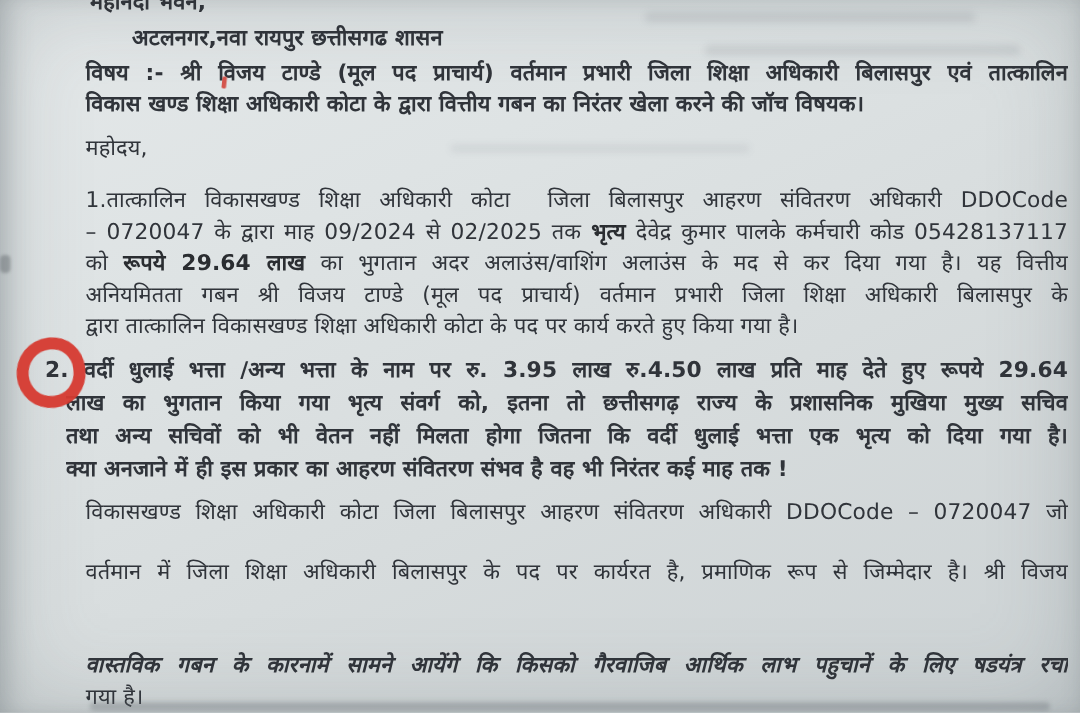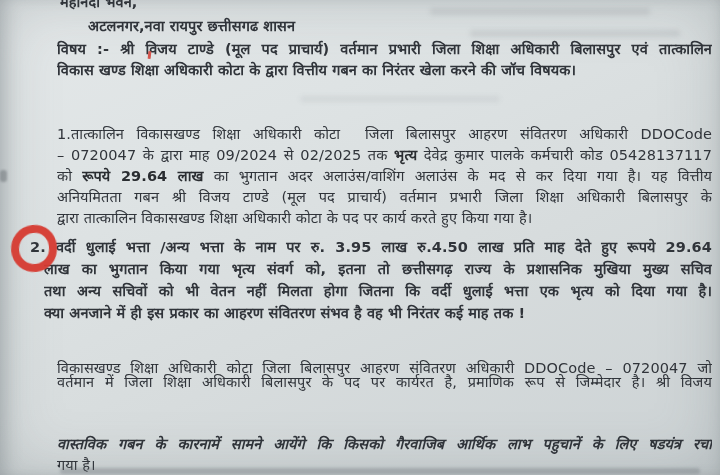--- a/index.html
+++ b/index.html
@@ -39,34 +39,35 @@
 
 <div class="photo">
 
   <div class="line w6" style="top:-8px;left:60px;width:300px;">महानदी भवन,</div>
   <div class="line w6" style="top:16px;left:62px;width:420px;margin-left:26px;">अटलनगर,नवा रायपुर छत्तीसगढ शासन</div>
 
   <div class="line w7 j" style="top:39px;left:57px;width:655px;">विषय :- श्री विजय टाण्डे (मूल पद प्राचार्य) वर्तमान प्रभारी जिला शिक्षा अधिकारी बिलासपुर एवं तात्कालिन</div>
   <div class="line w7" style="top:60px;left:57px;width:655px;">विकास खण्ड शिक्षा अधिकारी कोटा के द्वारा वित्तीय गबन का निरंतर खेला करने की जॉच विषयक।</div>
   <div class="red-tick"></div>
 
+  <div class="line" style="top:89px;left:57px;width:200px;">महोदय,</div>
 
   <div class="line j" style="top:124px;left:57px;width:655px;">1.तात्कालिन विकासखण्ड शिक्षा अधिकारी कोटा  जिला बिलासपुर आहरण संवितरण अधिकारी DDOCode</div>
   <div class="line j" style="top:145px;left:57px;width:655px;"><span>– 0720047 के द्वारा माह 09/2024 से 02/2025 तक </span><span class="b">भृत्य</span><span> देवेद्र कुमार पालके कर्मचारी कोड 05428137117</span></div>
   <div class="line j" style="top:166px;left:57px;width:655px;"><span>को </span><span class="b">रूपये 29.64 लाख</span><span> का भुगतान अदर अलाउंस/वाशिंग अलाउंस के मद से कर दिया गया है। यह वित्तीय</span></div>
   <div class="line j" style="top:187px;left:57px;width:655px;">अनियमितता गबन श्री विजय टाण्डे (मूल पद प्राचार्य) वर्तमान प्रभारी जिला शिक्षा अधिकारी बिलासपुर के</div>
   <div class="line" style="top:208px;left:57px;width:655px;">द्वारा तात्कालिन विकासखण्ड शिक्षा अधिकारी कोटा के पद पर कार्य करते हुए किया गया है।</div>
 
   <div class="line w7 j" style="top:237px;left:30px;width:682px;"><span>2.</span><span> </span><span>वर्दी धुलाई भत्ता /अन्य भत्ता के नाम पर रु. 3.95 लाख रु.4.50 लाख प्रति माह देते हुए रूपये 29.64</span></div>
   <div class="line w7 j" style="top:259px;left:44px;width:668px;">लाख का भुगतान किया गया भृत्य संवर्ग को, इतना तो छत्तीसगढ़ राज्य के प्रशासनिक मुखिया मुख्य सचिव</div>
   <div class="line w7 j" style="top:281px;left:44px;width:668px;">तथा अन्य सचिवों को भी वेतन नहीं मिलता होगा जितना कि वर्दी धुलाई भत्ता एक भृत्य को दिया गया है।</div>
   <div class="line w7" style="top:303px;left:44px;width:668px;">क्या अनजाने में ही इस प्रकार का आहरण संवितरण संभव है वह भी निरंतर कई माह तक !</div>
   <div class="red-circle"></div>
 
-  <div class="line j" style="top:358px;left:57px;width:655px;">विकासखण्ड शिक्षा अधिकारी कोटा जिला बिलासपुर आहरण संवितरण अधिकारी DDOCode – 0720047 जो</div>
+  <div class="line j" style="top:332px;left:57px;width:655px;">विकासखण्ड शिक्षा अधिकारी कोटा जिला बिलासपुर आहरण संवितरण अधिकारी DDOCode – 0720047 जो</div>
   <div class="line j" style="top:372px;left:57px;width:655px;">वर्तमान में जिला शिक्षा अधिकारी बिलासपुर के पद पर कार्यरत है, प्रमाणिक रूप से जिम्मेदार है। श्री विजय</div>
   <div class="line j w6" style="top:434px;left:57px;width:655px;font-style:italic;">वास्तविक गबन के कारनामें सामने आयेंगे कि किसको गैरवाजिब आर्थिक लाभ पहुचानें के लिए षडयंत्र रचा</div>
   <div class="line" style="top:455px;left:57px;width:200px;">गया है।</div>
 
   <div class="smudge" style="left:430px;top:8px;width:220px;height:7px;"></div>
   <div class="smudge" style="left:470px;top:30px;width:210px;height:7px;"></div>
   <div class="smudge" style="left:300px;top:96px;width:200px;height:6px;opacity:.7;"></div>
   <div class="smudge dark" style="left:60px;top:468px;width:640px;height:6px;"></div>
   <div class="smudge edge" style="left:0;top:170px;width:7px;height:12px;"></div>
 

